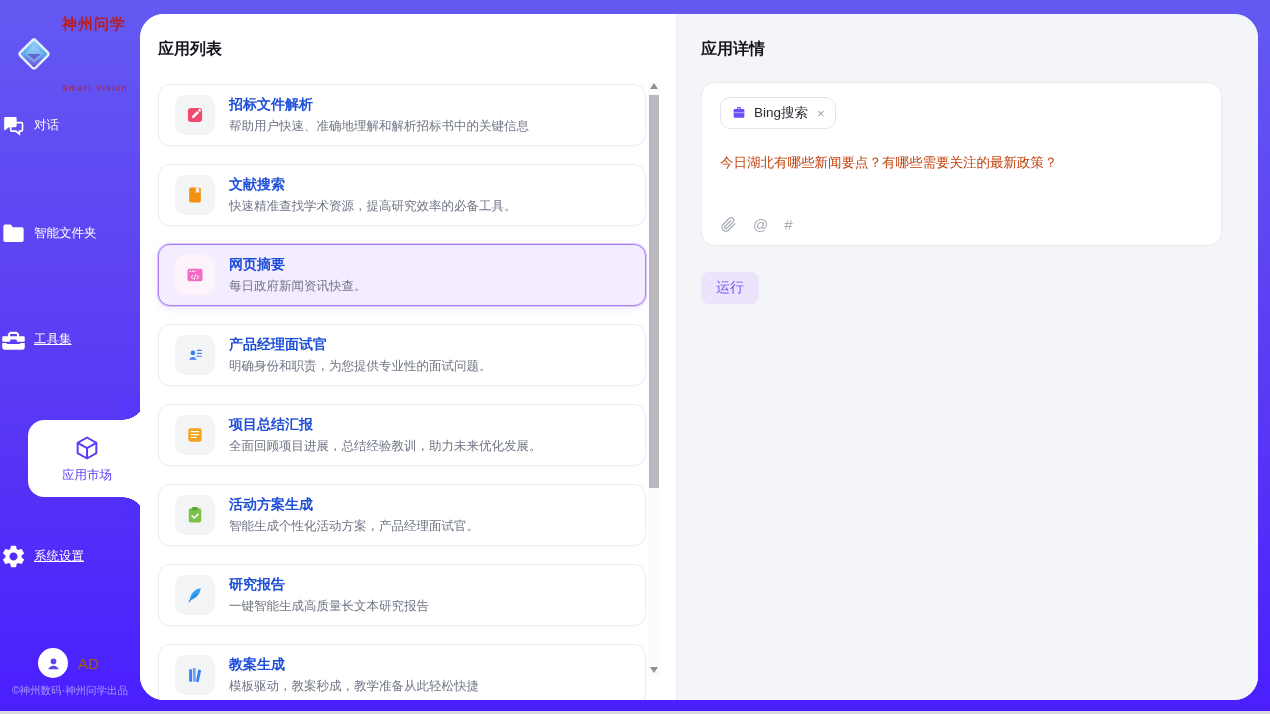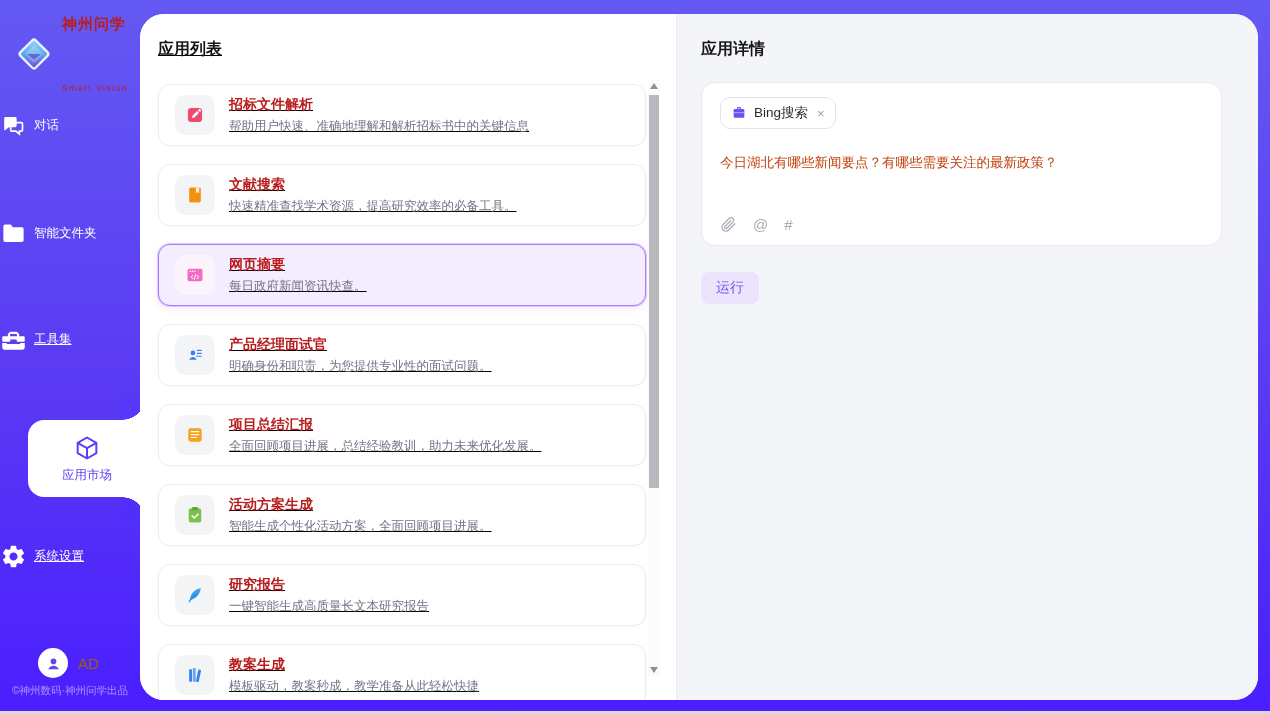--- a/index.html
+++ b/index.html
@@ -39,34 +39,34 @@
     display:flex; align-items:center; justify-content:center; }
   .user-name { color:#a16207; font-size:15px; }
   .sidebar-footer { position:absolute; left:0; bottom:16px; width:140px; text-align:center;
     color:rgba(255,255,255,.5); font-size:10.5px; }
 
   
   .content { position:absolute; left:140px; top:14px; right:12px; bottom:14px;
     border-radius:24px; overflow:hidden; display:flex; background:#fff; }
 
   .list-panel { width:537px; flex:none; background:#fff; position:relative;
-    border-right:1px solid #ececf0; padding:26px 0 0 18px;text-decoration:underline; }
+    border-right:1px solid #ececf0; padding:26px 0 0 18px; }
   .panel-title { font-size:16px; font-weight:700; color:#15161d; line-height:18px; }
 
   .cards { margin-top:26px; width:488px; display:flex; flex-direction:column; gap:18px; }
   .app-card { min-height:62px; background:#fff; border:1px solid #ededf1; border-radius:12px;
     display:flex; align-items:center; gap:14px; padding:0 16px; cursor:pointer;
     box-shadow:0 1px 2px rgba(20,20,40,.03); }
   .app-card.selected { background:#f4ecff; border-color:#a87df6;
     box-shadow:0 0 0 1px rgba(168,125,246,.35), 0 2px 8px rgba(120,60,240,.12); }
   .tile { width:40px; height:40px; border-radius:10px; background:#f3f4f6; flex:none;
     display:flex; align-items:center; justify-content:center; }
   .app-card.selected .tile { background:#fdf4fb; }
   .app-texts { display:flex; flex-direction:column; }
-  .app-name { font-size:14px; font-weight:700; color:#b91c1c; }
+  .app-name { font-size:14px; font-weight:700; color:#1d4ed8; }
   .app-desc { font-size:12.5px; color:#707585; margin-top:4px; }
 
   
   .scrollbar { position:absolute; left:508px; top:66px; width:12px; height:596px;
     background:#fbfbfc; }
   .sb-up { width:0; height:0; margin:3px auto 0; border-left:4px solid transparent;
     border-right:4px solid transparent; border-bottom:6px solid #8f8f96; cursor:pointer; }
   .sb-down { position:absolute; bottom:3px; left:2px; width:0; height:0;
     border-left:4px solid transparent; border-right:4px solid transparent;
     border-top:6px solid #8f8f96; cursor:pointer; }
@@ -244,21 +244,21 @@
       <div class="app-card">
         <span class="tile">
           <svg width="20" height="20" viewBox="0 0 24 24">
             <rect x="4.5" y="4" width="15" height="17" rx="2.5" fill="#7cc24a"></rect>
             <rect x="8.5" y="2.5" width="7" height="4" rx="1.2" fill="#5ea832"></rect>
             <path d="M8.5 13l2.6 2.6 4.6-4.6" stroke="#fff" stroke-width="1.8" fill="none" stroke-linecap="round" stroke-linejoin="round"></path>
           </svg>
         </span>
         <div class="app-texts">
           <span class="app-name">活动方案生成</span>
-          <span class="app-desc">智能生成个性化活动方案，全面回顾项目进展。</span>
+          <span class="app-desc">智能生成个性化活动方案，产品经理面试官。</span>
         </div>
       </div>
 
       <div class="app-card">
         <span class="tile">
           <svg width="20" height="20" viewBox="0 0 24 24">
             <path d="M19 4c-7 1-11 5-13 12l1.6 1.6C14 16 18 11 19 4z" fill="#3aa0f2"></path>
             <path d="M5 20c2-4 5-7 9-9" stroke="#1e7fd6" stroke-width="1.3" fill="none" stroke-linecap="round"></path>
           </svg>
         </span>

